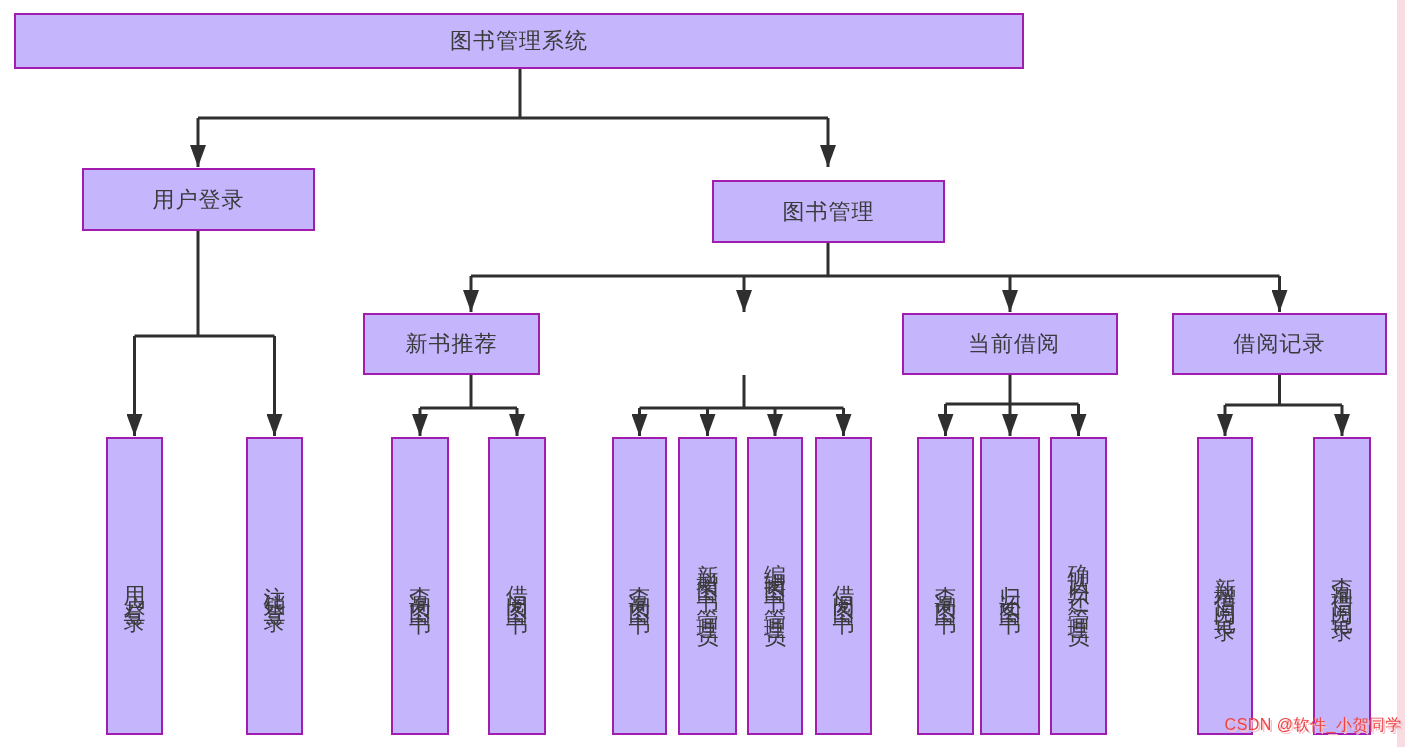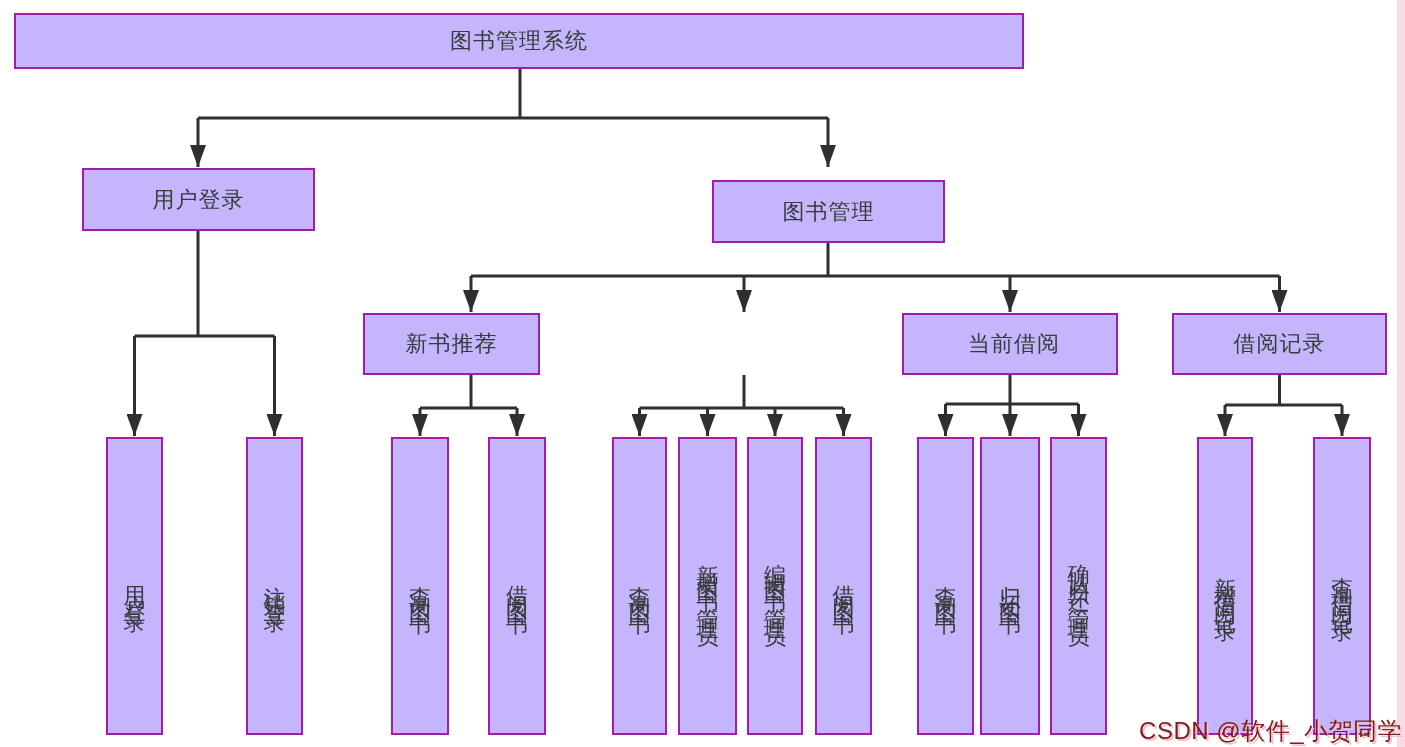--- a/index.html
+++ b/index.html
@@ -53,21 +53,21 @@
   .n-d2{left:1050px;width:57px;}
   .n-e0{left:1197px;width:56px;}
   .n-e1{left:1313px;width:58px;}
   
   #edge-strip{
     position:absolute;left:1397px;top:0;width:8px;height:747px;
     background:#f9dce1;z-index:1;
   }
   #watermark{
     position:absolute;right:3px;top:715px;
-    font-size:24px;color:#7f1d1d;letter-spacing:0.5px;
+    font-size:16px;color:#ef4444;letter-spacing:0.5px;
     text-shadow:2px 2px 0 #f6bfc9;
     z-index:3;white-space:nowrap;
   }
 </style>
 </head>
 <body>
 
 <div id="stage">
 
   <svg id="wires" viewBox="0 0 1405 747" xmlns="http://www.w3.org/2000/svg">

